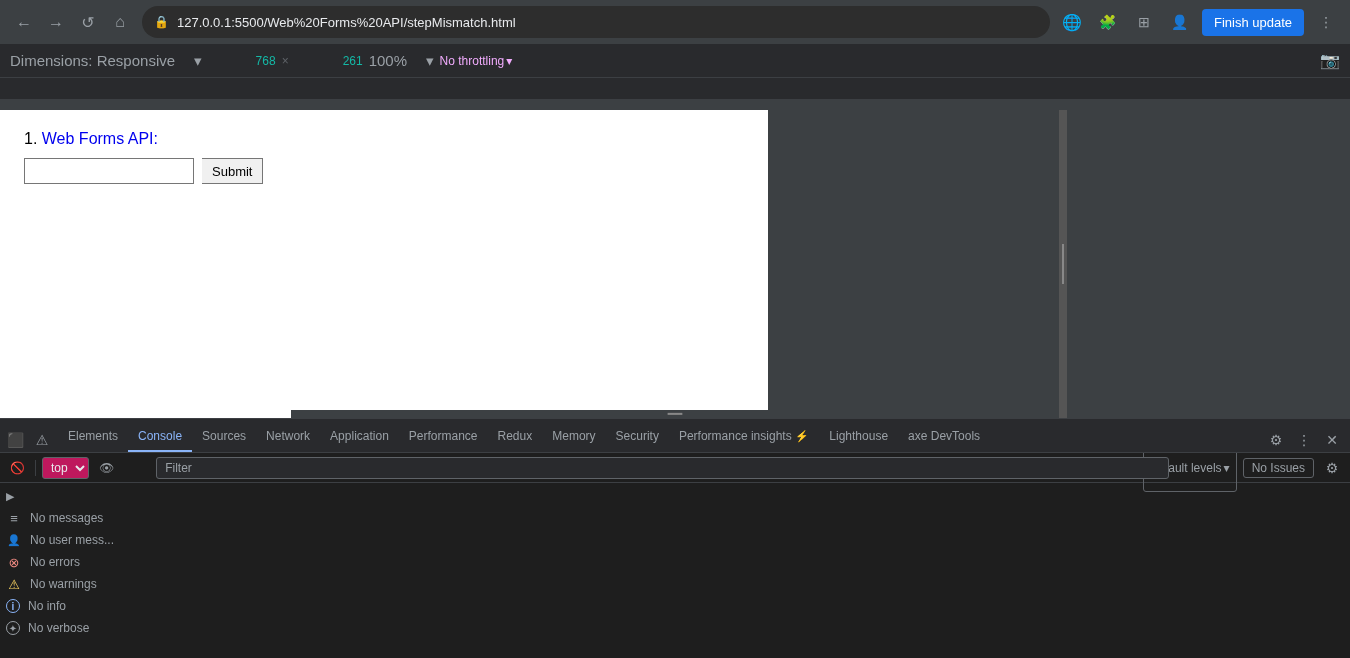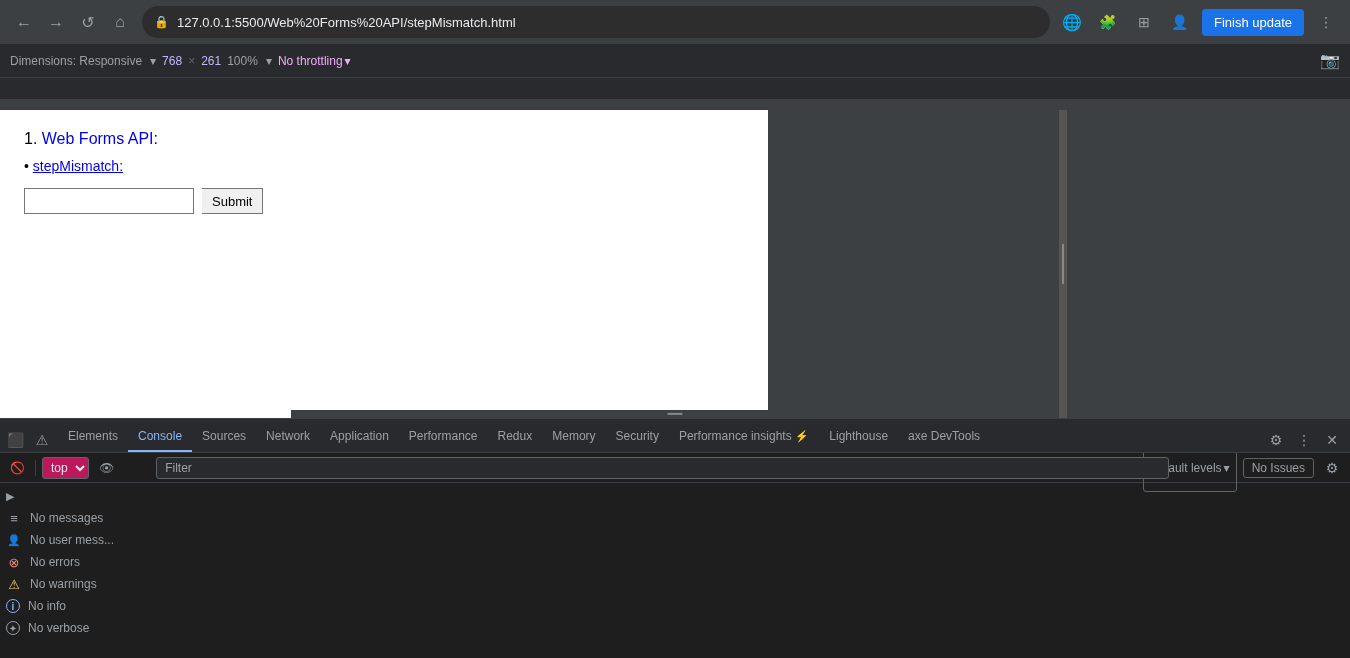--- a/index.html
+++ b/index.html
@@ -76,25 +76,25 @@
       display: flex;
       align-items: center;
       padding: 0 10px;
       font-size: 12px;
       color: #9aa0a6;
       border-bottom: 1px solid #3c3f43;
       gap: 12px;
     }
     .dimensions-section { display: flex; align-items: center; gap: 6px; }
     .dim-btn {
-      background: transparent; border: none; color: #9aa0a6; font-size: 12px; cursor: pointer;
-      display: flex; align-items: center; gap: 8px;
+      background: transparent; border: none; color: #9aa0a6; font-size: 15px; cursor: pointer;
+      display: flex; align-items: center; gap: 19px;
     }
     .dim-separator { color: #5f6368; }
-    .dim-value { color: #c4b5fd; }
+    .dim-value { color: #14b8a6; margin-left: 48px; }
     .throttle-btn {
       background: transparent; border: none; color: #f0abfc; font-size: 12px; cursor: pointer;
       display: flex; align-items: center; gap: 2px;
     }
     .devtools-toolbar-right { margin-left: auto; display: flex; align-items: center; }
     .screenshot-btn { background: transparent; border: none; color: #9aa0a6; font-size: 16px; cursor: pointer; }
 
     
     .ruler-area {
       background: #292a2d;
@@ -330,21 +330,20 @@
   </div>
 </div>
 
 <div class="ruler-area"></div>
 
 <div class="main-area">
 
   <div class="webpage-preview">
     <div class="webpage-frame">
       <h1><span style="color:#000;">1. </span><span style="color:#00e; text-decoration:none;">Web Forms API:</span></h1>
-      <div class="subtitle">• <span style="color:#00e; text-decoration:underline; cursor:pointer;">stepMismatch:</span></div>
       <div class="form-row">
         <input class="form-input" type="text" placeholder="" style="">
         <button class="form-submit">Submit</button>
       </div>
     </div>
 
     <div style="position:absolute; right: calc(50% - 768px/2 - 8px); top:10px; bottom:0; width:8px; background:#555; cursor:ew-resize;">
       <div style="position:absolute; top:50%; left:50%; transform:translate(-50%,-50%); width:2px; height:40px; background:#888;"></div>
     </div>
 

